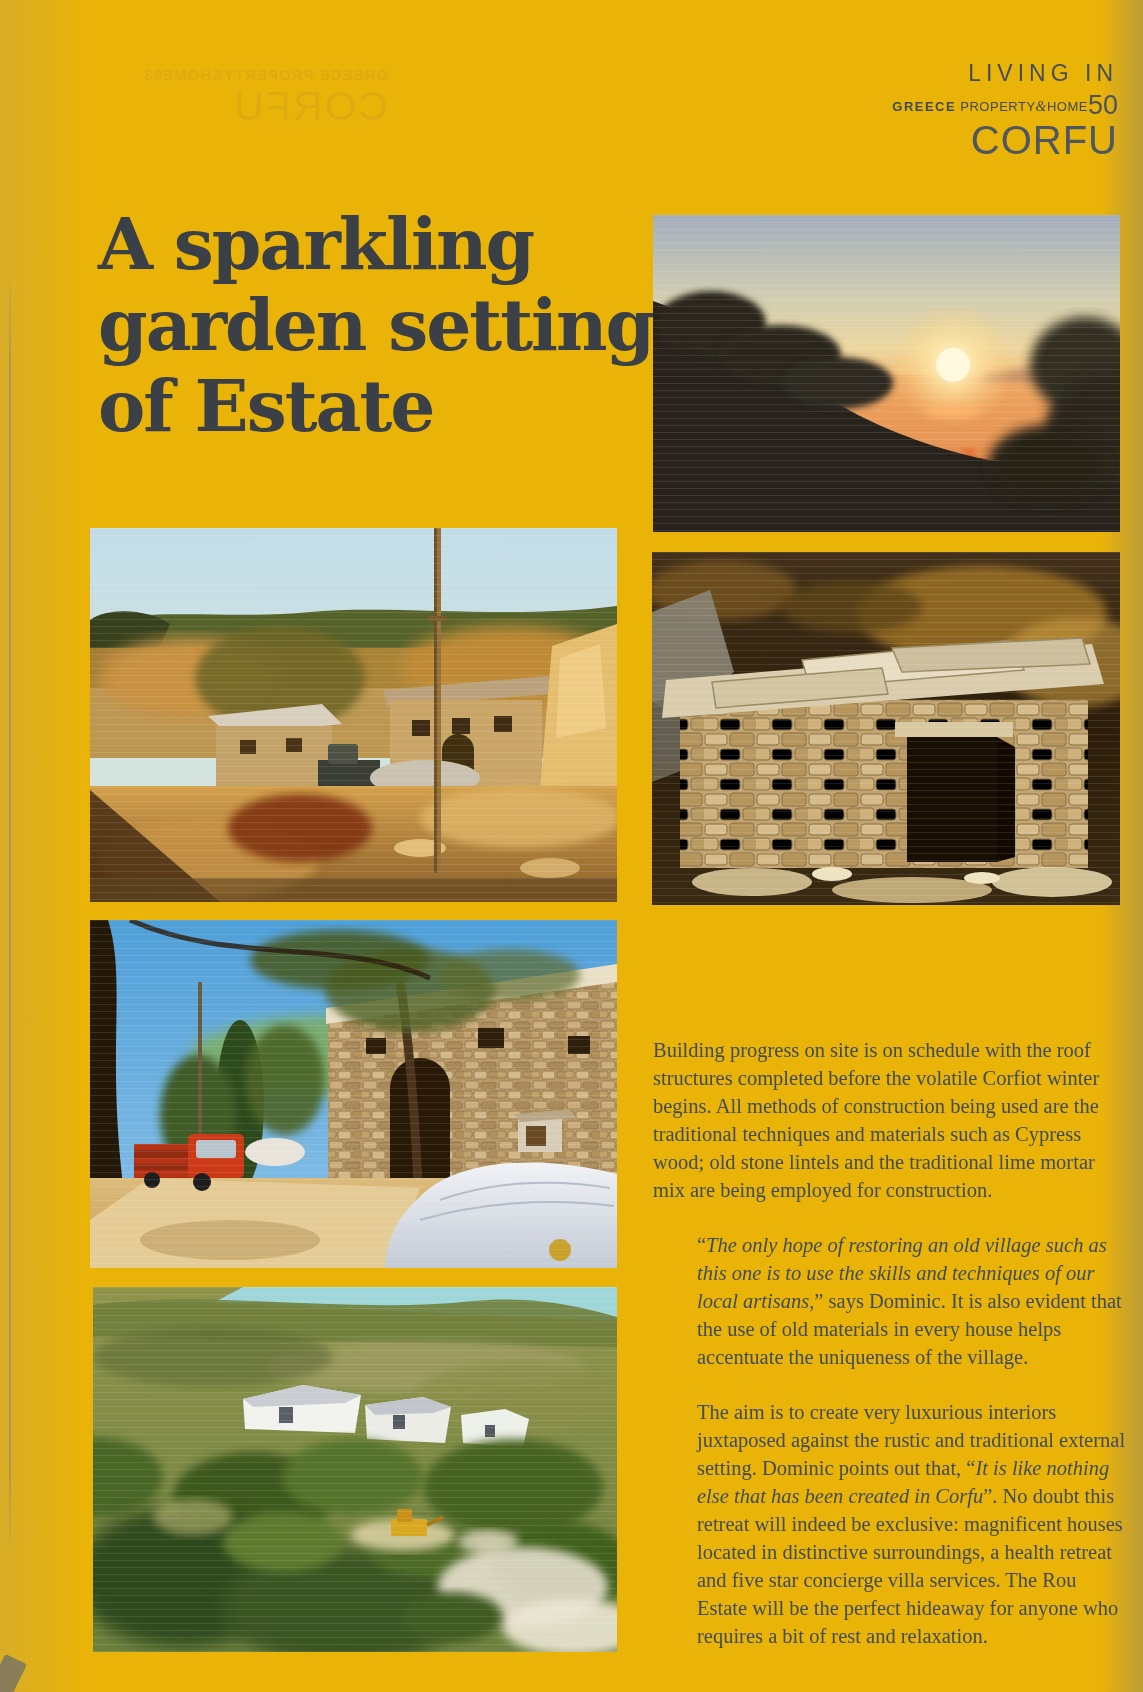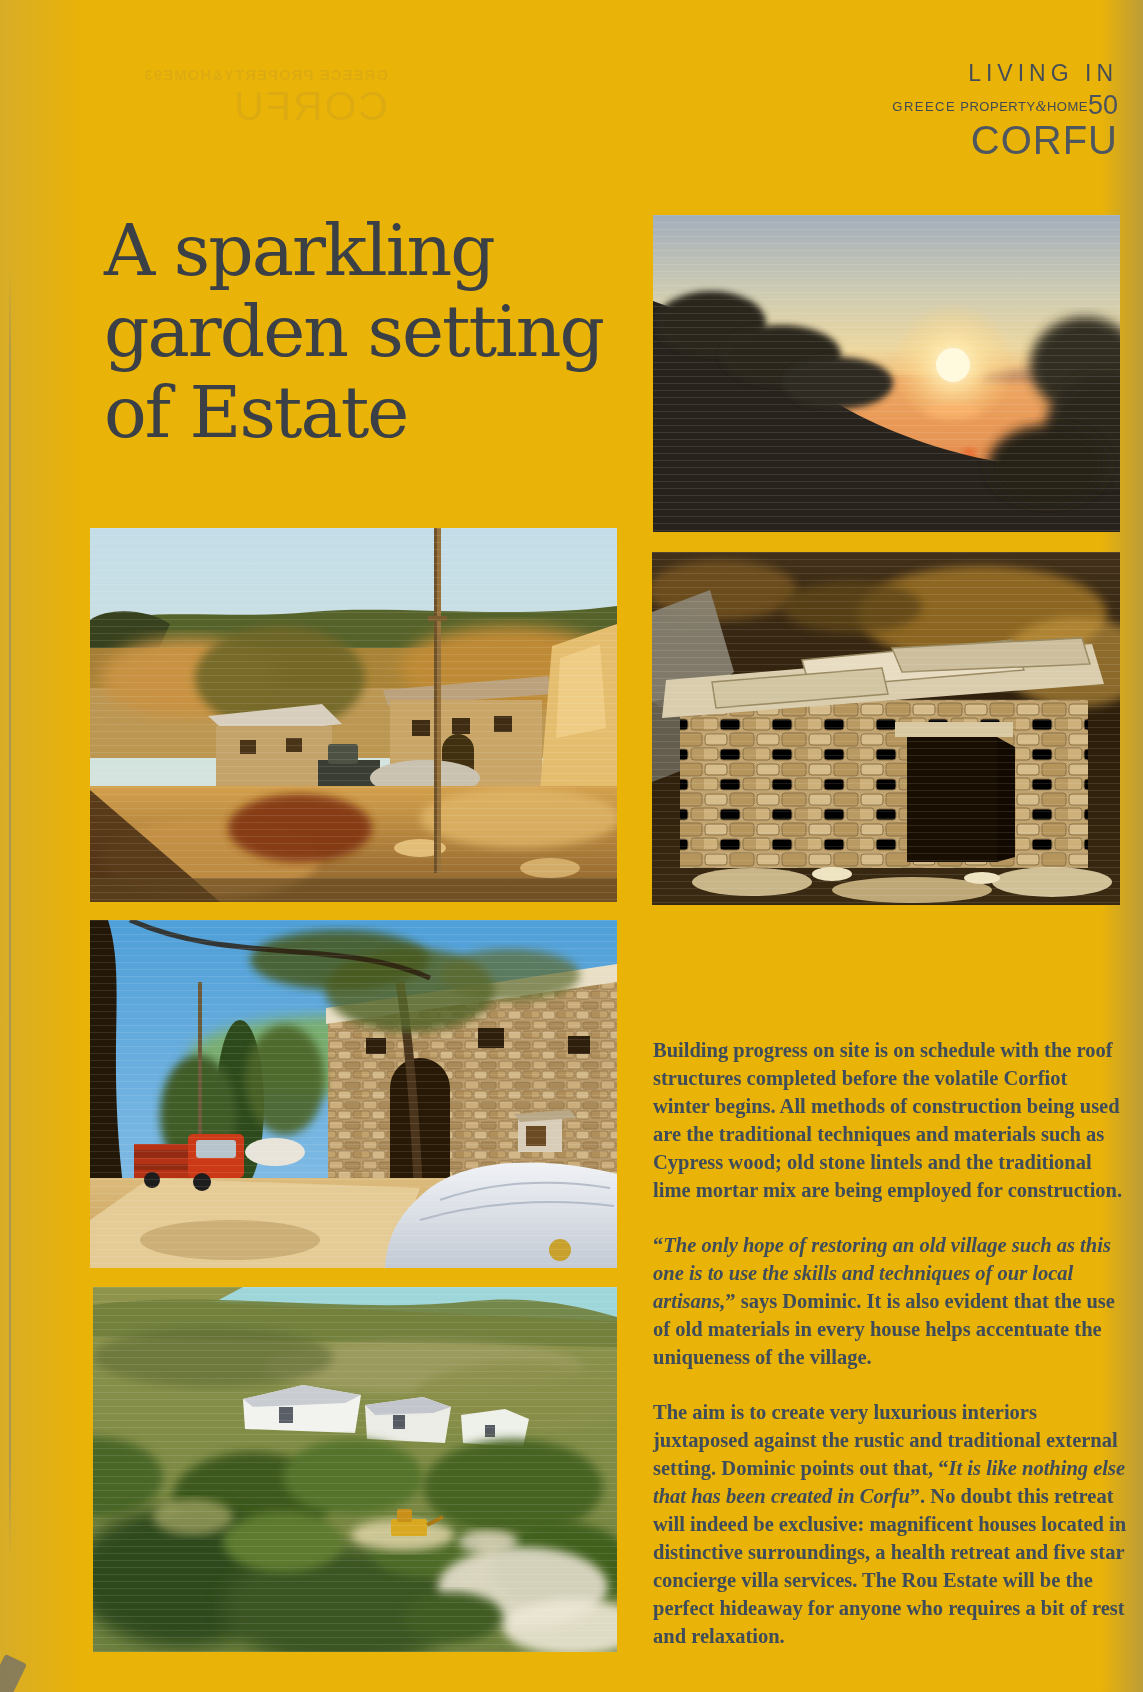--- a/index.html
+++ b/index.html
@@ -18,21 +18,21 @@
   .corner-sliver { position:absolute; left:-5px; bottom:-7px; width:24px; height:42px;
     background:#6e6e6a; transform:rotate(26deg); border-radius:3px; opacity:.75; }
   .ghost { position:absolute; top:66px; left:48px; width:340px;
     transform:scaleX(-1); color:#3a4a8f; opacity:.07; line-height:1.15; }
   .ghost .g-small { font-size:15px; font-weight:bold; letter-spacing:1px; }
   .ghost .g-big { font-size:41px; letter-spacing:2px; }
   
   .masthead { position:absolute; top:60px; right:25px; text-align:right; color:#47505a; }
   .m-line1 { font-size:23px; letter-spacing:5px; color:#454e58; }
   .m-line2 { margin-top:0; font-size:13px; letter-spacing:.5px; color:#414a54; }
-  .m-brand { font-weight:normal; letter-spacing:1.5px; }
+  .m-brand { font-weight:bold; letter-spacing:1.5px; }
   .m-amp { font-family:"Liberation Serif", serif; font-style:italic; font-size:14px; }
   .m-num { font-size:27px; color:#4b545e; position:relative; top:3px; letter-spacing:0; }
   .m-section { margin-top:1px; font-size:40px; letter-spacing:1px; color:#4e575f; line-height:1.05; }
   
   .headline { position:absolute; left:86px; top:192px; width:560px;
     font-family:"DejaVu Serif", serif; font-size:71px; line-height:81px;
     letter-spacing:-2px; color:#3a4046; }
   .headline span { display:block; }
   
   .photo { position:absolute; overflow:hidden; background:#888; }
@@ -40,23 +40,23 @@
   .photo::after { content:""; position:absolute; inset:0; pointer-events:none;
     background:repeating-linear-gradient(to bottom, rgba(255,255,255,.10) 0 1px, rgba(255,255,255,0) 1px 7px); }
   .ph-sunset       { left:653px; top:215px;  width:467px; height:317px; }
   .ph-hut          { left:652px; top:552px;  width:468px; height:353px; }
   .ph-construction { left:90px;  top:528px;  width:527px; height:374px; }
   .ph-house        { left:90px;  top:920px;  width:527px; height:348px; }
   .ph-hillside     { left:93px;  top:1287px; width:524px; height:365px; }
   
   .copy { position:absolute; left:653px; top:1036px; width:474px;
     font-family:"Liberation Serif", serif; font-size:20.5px; line-height:28px;
-    color:#3f4c59;font-weight:bold; }
+    color:#3f4c59; }
   .copy p { margin:0; }
-  .copy p + p { margin-top:27px; }
+  .copy p + p { margin-top:27px;margin-left:44px; }
   .copy .it { font-style:italic; }
 </style>
 </head>
 <body>
 
 <div class="page">
 
   <div class="edge-left"></div>
   <div class="left-hairline"></div>
   <div class="edge-right"></div>
@@ -68,21 +68,21 @@
   </div>
 
   <div class="masthead">
     <div class="m-line1">LIVING IN</div>
     <div class="m-line2">
       <span class="m-brand">GREECE</span><span> PROPERTY</span><span class="m-amp">&amp;</span><span>HOME</span><span class="m-num">50</span>
     </div>
     <div class="m-section">CORFU</div>
   </div>
 
-  <h1 class="headline" style="margin:18px;font-weight:normal;">
+  <h1 class="headline" style="margin:12px;font-weight:bold;">
     <span>A sparkling</span>
     <span>garden setting</span>
     <span>of Estate</span>
   </h1>
 
   <div class="photo ph-sunset" role="img" aria-label="Sunset over wooded hills and the sea">
     <svg viewBox="0 0 467 317" preserveAspectRatio="none">
       <defs>
         <linearGradient id="s-sky" x1="0" y1="0" x2="0" y2="1">
           <stop offset="0" stop-color="#a3aebc"></stop>

